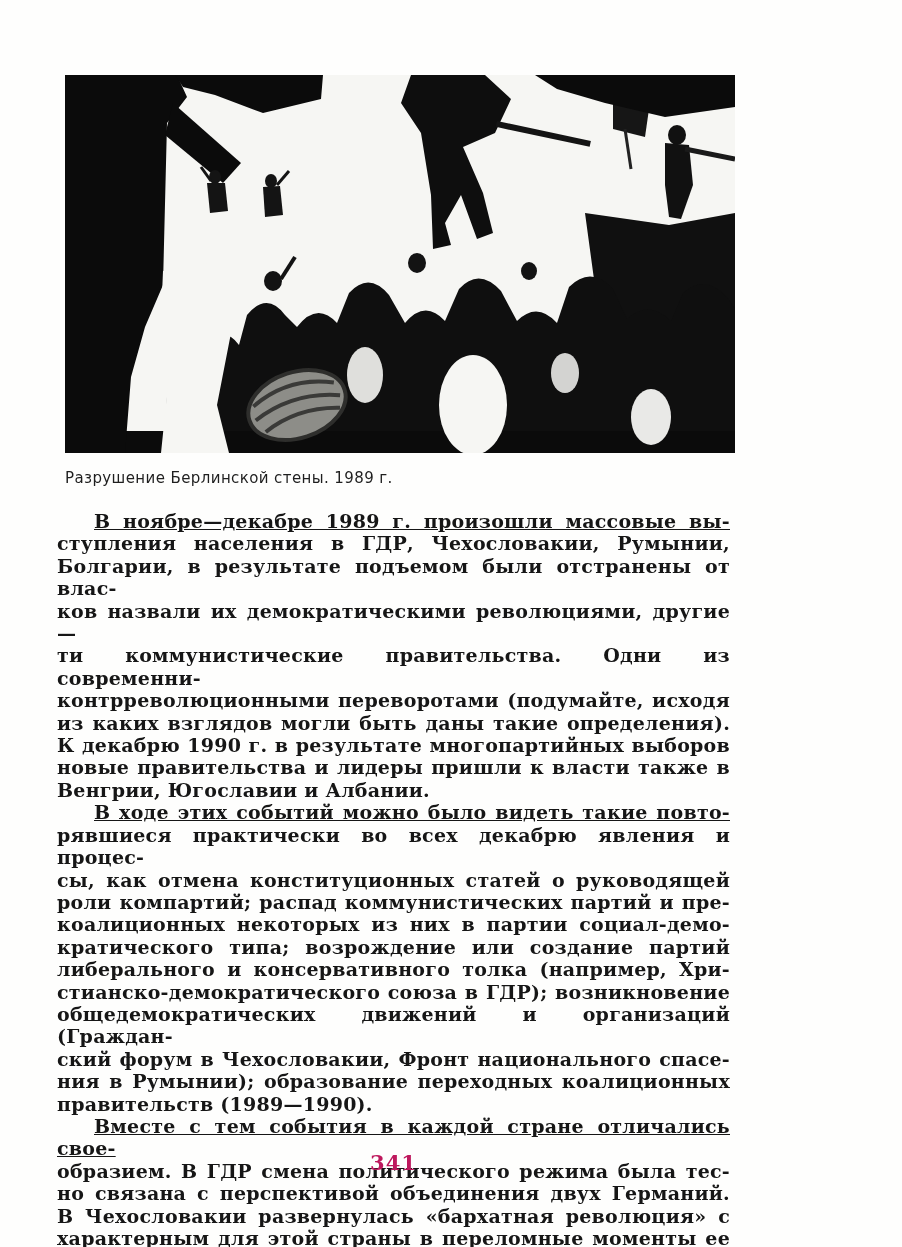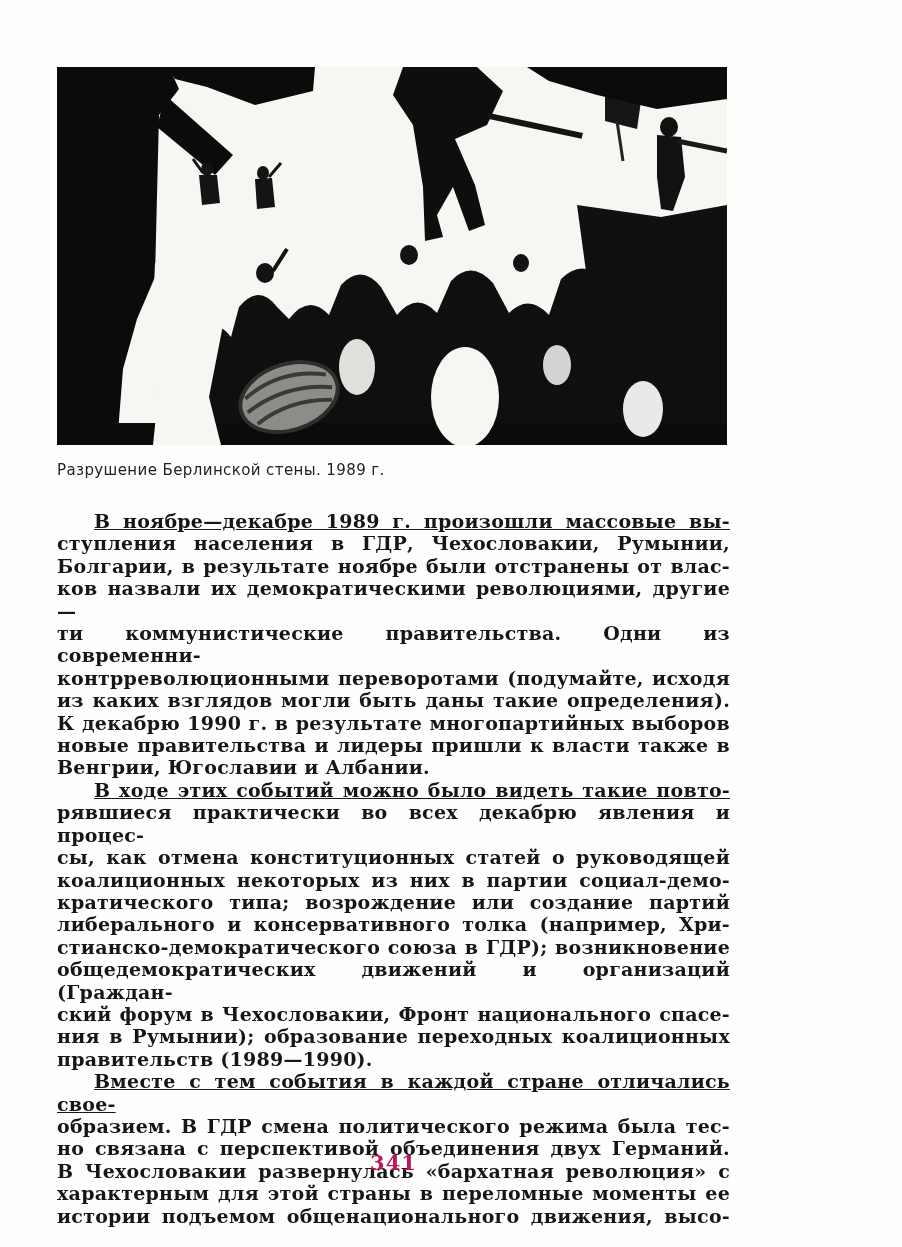--- a/index.html
+++ b/index.html
@@ -20,21 +20,21 @@
     inset: 0;
     background: #fefefd;
   }
 
   
   .photo-figure {
     position: absolute;
     left: 57px;
     top: 67px;
     width: 670px;
-    margin: 0;
+    margin: 8px;
   }
   .photo-frame {
     width: 670px;
     height: 378px;
     display: block;
     background: #f6f6f3;
   }
   .photo-caption {
     margin-top: 16px;
     font-family: "DejaVu Sans", "Liberation Sans", sans-serif;
@@ -150,33 +150,34 @@
       </g>
     </svg>
     <figcaption class="photo-caption">Разрушение Берлинской стены. 1989 г.</figcaption>
   </figure>
 
   <main class="body-text">
 
   <div class="para">
         <div class="line first">В ноябре—декабре 1989 г. произошли массовые вы-</div>
         <div class="line">ступления населения в ГДР, Чехословакии, Румынии,</div>
-        <div class="line">Болгарии, в результате ноябре были отстранены от влас-</div>
+        <div class="line">Болгарии, в результате подъемом были отстранены от влас-</div>
         <div class="line">ков назвали их демократическими революциями, другие —</div>
         <div class="line">ти коммунистические правительства. Одни из современни-</div>
         <div class="line">контрреволюционными переворотами (подумайте, исходя</div>
         <div class="line">из каких взглядов могли быть даны такие определения).</div>
         <div class="line">К декабрю 1990 г. в результате многопартийных выборов</div>
         <div class="line">новые правительства и лидеры пришли к власти также в</div>
         <div class="line endline">Венгрии, Югославии и Албании.</div>
       </div>
       <div class="para">
         <div class="line first">В ходе этих событий можно было видеть такие повто-</div>
         <div class="line">рявшиеся практически во всех декабрю явления и процес-</div>
         <div class="line">сы, как отмена конституционных статей о руководящей</div>
+        <div class="line">роли компартий; распад коммунистических партий и пре-</div>
         <div class="line">коалиционных некоторых из них в партии социал-демо-</div>
         <div class="line">кратического типа; возрождение или создание партий</div>
         <div class="line">либерального и консервативного толка (например, Хри-</div>
         <div class="line">стианско-демократического союза в ГДР); возникновение</div>
         <div class="line">общедемократических движений и организаций (Граждан-</div>
         <div class="line">ский форум в Чехословакии, Фронт национального спасе-</div>
         <div class="line">ния в Румынии); образование переходных коалиционных</div>
         <div class="line endline">правительств (1989—1990).</div>
       </div>
       <div class="para">

